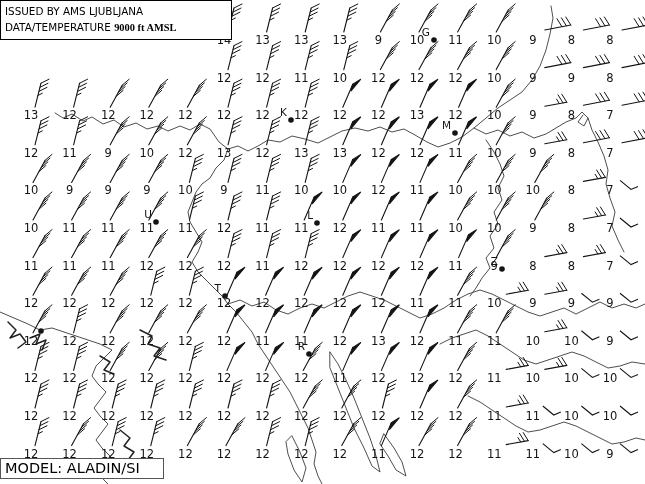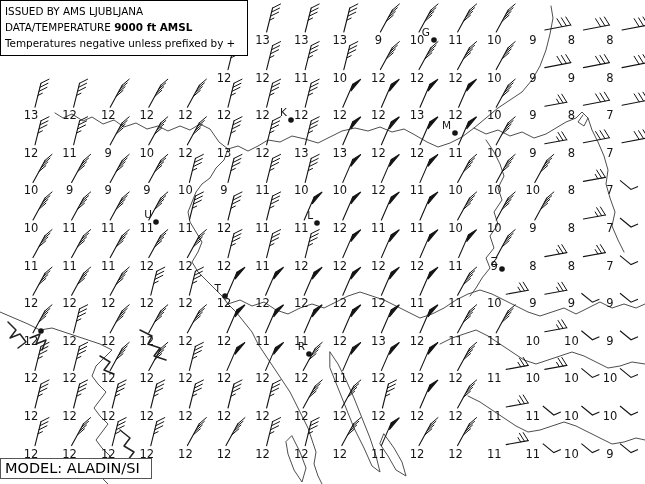--- a/index.html
+++ b/index.html
@@ -1,23 +1,23 @@
 <!DOCTYPE html>
 <html><head>
 <meta charset="utf-8">
 <style>
   html,body{margin:0;padding:0;background:#ffffff;}
   .stage{position:relative;width:645px;height:484px;background:#fff;overflow:hidden;
          font-family:"DejaVu Sans","Liberation Sans",sans-serif;}
   .stage svg{position:absolute;left:0;top:0;}
   .hdr{position:absolute;left:0;top:0;width:224px;background:#fff;border:1px solid #000;
-       padding:2px 18px 3px 4px;font-size:10.4px;line-height:16.2px;color:#000;white-space:nowrap;overflow:hidden;}
-  .hdr .b, .hdr b{font-weight:bold;}
+       padding:2px 2px 3px 4px;font-size:10.4px;line-height:16.2px;color:#000;white-space:nowrap;overflow:hidden;}
+  .hdr .b, .hdr b{font-weight:bold;font-family:Liberation Serif, serif;}
   .mdl{position:absolute;left:0;top:458px;background:#fff;border:1px solid #555;
-       padding:1px 11px 2px 4px;font-size:14.5px;color:#000;white-space:nowrap;}
+       padding:1px 23px 2px 4px;font-size:14.5px;color:#000;white-space:nowrap;}
   .borders path{fill:none;stroke:#3a3a3a;stroke-width:0.9;stroke-linejoin:round;stroke-linecap:round;}
   .borders path.terr{stroke-width:1.5;stroke:#222;}
   .borders path.isle{fill:none;}
 </style>
 </head>
 <body>
 
 <div class="stage">
 
   <svg width="645" height="484" viewBox="0 0 645 484">
@@ -1346,17 +1346,16 @@
         </g>
         <g>
           <circle cx="41" cy="331" r="2.8" fill="#141414"></circle>
         </g>
       </g>
   </svg>
 
   <div class="hdr">
     <div>ISSUED BY AMS LJUBLJANA</div>
     <div><span>DATA/TEMPERATURE </span><b>9000 ft AMSL</b></div>
-    <div>Temperatures negative unless prefixed by +</div>
   </div>
 
   <div class="mdl">MODEL: ALADIN/SI</div>
 </div>
 
 </body></html>

